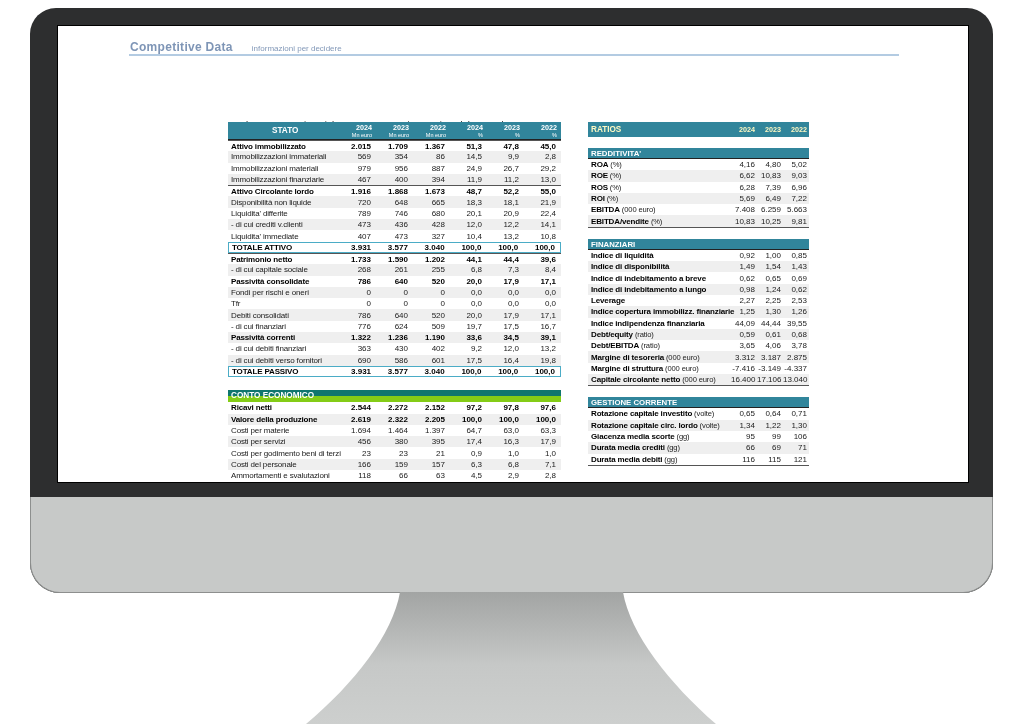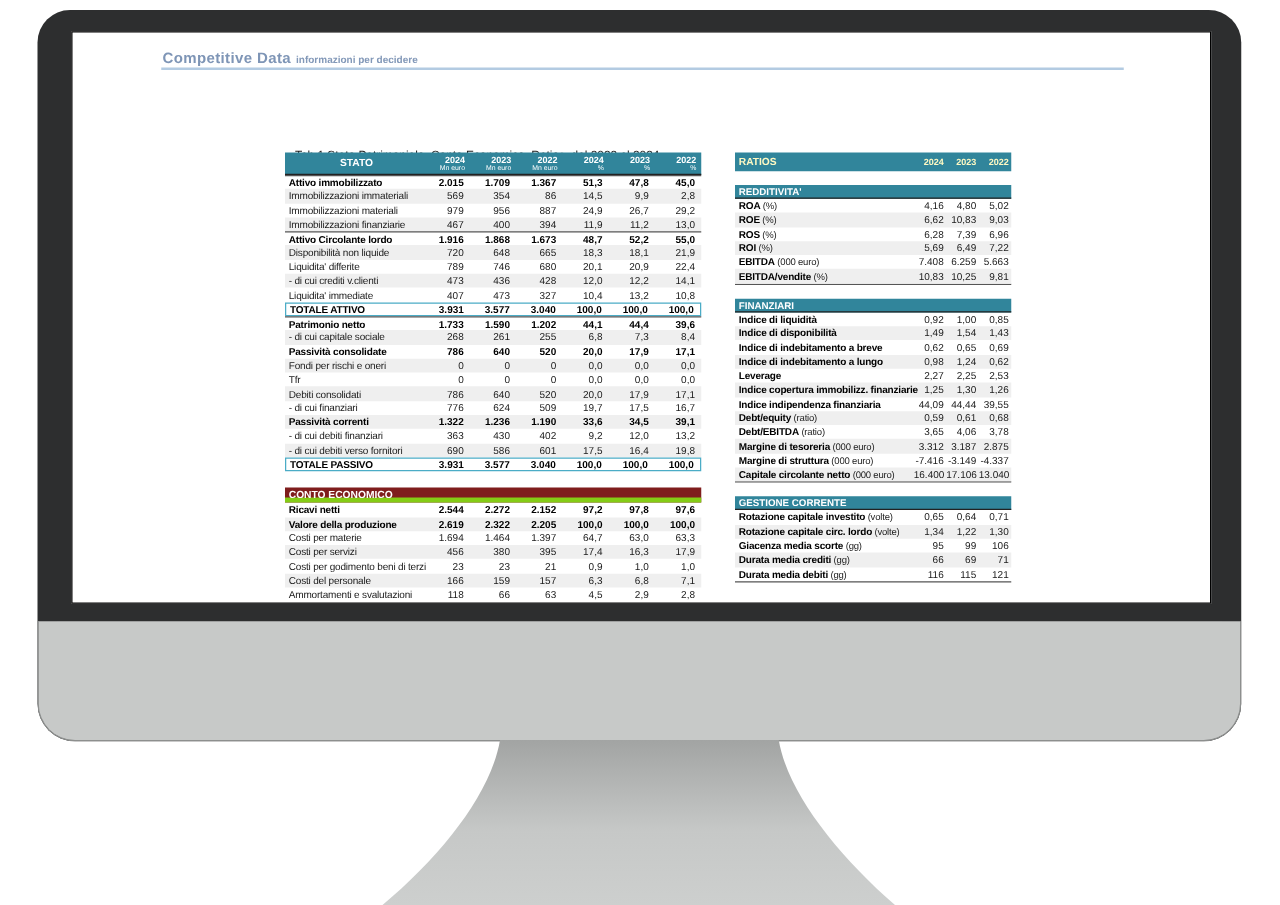--- a/index.html
+++ b/index.html
@@ -8,40 +8,40 @@
 
   
   .monitor{position:absolute;left:30px;top:8px;width:963px;height:585px;background:#2d2e2f;border-radius:26px 26px 30px 30px;}
   .screen{position:absolute;left:27px;top:17px;width:910px;height:456px;background:#ffffff;border:1px solid #000;overflow:hidden;}
   .chin{position:absolute;left:0;top:489px;width:963px;height:96px;background:#c7c9c8;border:1px solid #8d8f8e;border-top:none;border-radius:0 0 30px 30px;box-sizing:border-box;}
   .stand{position:absolute;left:292px;top:592px;width:440px;height:132px;}
 
   
   .brand{position:absolute;left:72px;top:11px;white-space:nowrap;}
   .brand-name{font-size:12px;font-weight:bold;color:#7e95b6;letter-spacing:.3px;}
-  .brand-tag{font-size:8px;font-weight:bold;color:#8298b8;margin-left:4px;}
+  .brand-tag{font-size:8px;font-weight:normal;color:#8298b8;margin-left:19px;}
   .brand-underline{position:absolute;left:71px;top:28px;width:770px;height:0;border-top:2px solid #b3cbe2;}
   .page-title{position:absolute;left:0;top:40px;width:100%;text-align:center;font-size:14.5px;font-weight:bold;color:#111;letter-spacing:.2px;}
   .page-subtitle{position:absolute;left:178px;top:93px;font-size:9.5px;color:#222;}
 
   
   .btable{position:absolute;left:170px;top:96px;width:333px;}
   .bheader{display:flex;height:17px;background:#31859b;color:#fff;border-bottom:1px solid #222;}
   .bh-title{width:111px;font-size:8.2px;font-weight:bold;line-height:17px;padding-left:3px;box-sizing:border-box;margin-left:41px;}
   .hcol{width:37px;text-align:right;padding-right:4px;box-sizing:border-box;}
   .hyear{font-size:7.2px;font-weight:bold;line-height:9px;margin-top:1px;}
   .hunit{font-size:5.5px;line-height:6px;}
   .trow{display:flex;height:11.3px;align-items:center;font-size:8px;color:#1a1a1a;box-sizing:border-box;}
   .trow.stripe{background:#efefef;}
   .trow.bold{font-weight:bold;color:#000;}
   .trow.topline{border-top:1px solid #555;}
   .trow.boxed{border:1.5px solid #4bacc6;background:#fff;}
   .tlabel{width:111px;padding-left:3px;white-space:nowrap;box-sizing:border-box;letter-spacing:-.15px;}
   .tval{width:37px;text-align:right;padding-right:5px;box-sizing:border-box;}
-  .iband{height:12px;line-height:12px;font-size:8.2px;padding-left:3px;margin-top:13px;background:#7f1d1d;color:#fff;font-weight:bold;border-bottom:4px solid #84cc16;box-sizing:border-box;}
+  .iband{height:12px;line-height:12px;font-size:8.2px;padding-left:3px;margin-top:13px;background:#0f766e;color:#fff;font-weight:bold;border-bottom:6px solid #84cc16;box-sizing:border-box;}
 
   
   .rtable{position:absolute;left:530px;top:96px;width:221px;}
   .rheader{display:flex;height:15px;line-height:15px;background:#31859b;color:#fef9c3;font-weight:bold;}
   .rh-title{width:143px;font-size:8.2px;padding-left:3px;box-sizing:border-box;}
   .rh-col{width:26px;font-size:7.2px;text-align:right;padding-right:2px;box-sizing:border-box;}
   .rsection{margin-top:11px;}
   .rband{height:11px;line-height:11px;font-size:7.8px;padding-left:3px;background:#31859b;color:#fff;font-weight:bold;border-bottom:1px solid #222;box-sizing:border-box;}
   .rrows{border-bottom:1px solid #555;}
   .rrow{display:flex;height:11.3px;align-items:center;font-size:8px;color:#1a1a1a;box-sizing:border-box;}

